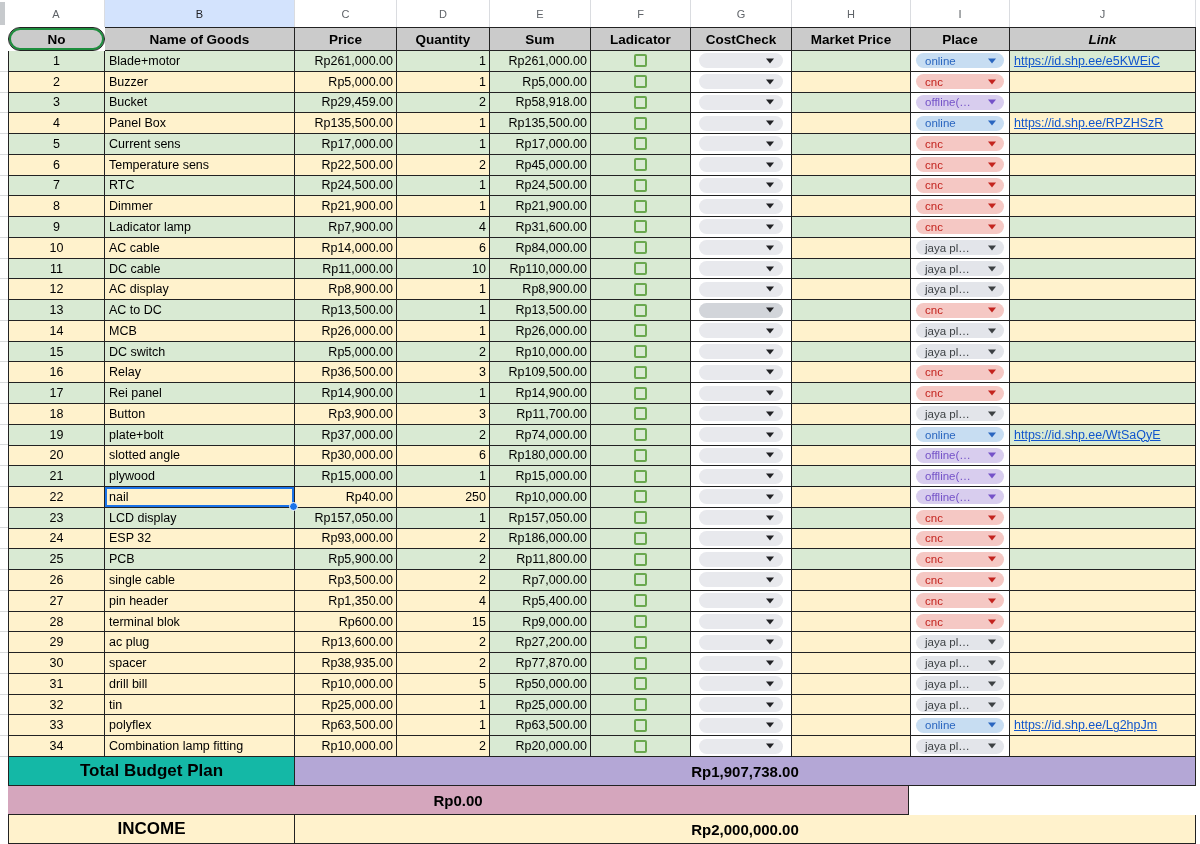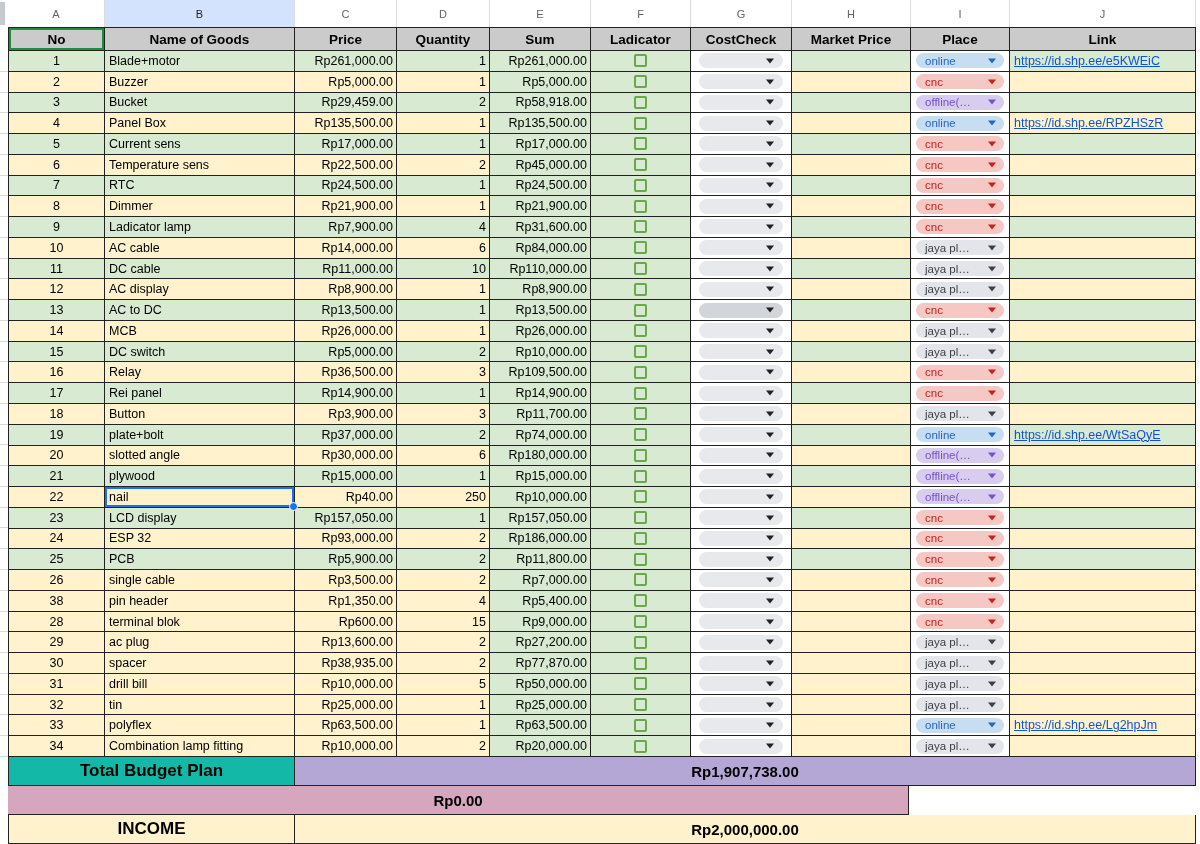--- a/index.html
+++ b/index.html
@@ -17,21 +17,21 @@
   .lcell{display:flex;align-items:center;justify-content:center;height:100%;
     font-size:11px;color:#5f6368;border-right:1px solid #dadce0;box-sizing:border-box;background:#fff;}
   .lcell.sel{background:var(--sel-col-bg,#d3e3fd);color:#202124;}
 
   
   .hrow{position:absolute;left:8px;top:27px;height:24px;display:flex;}
   .hcell{display:flex;align-items:center;justify-content:center;box-sizing:border-box;height:100%;
     background:var(--header-gray,#cccccc);font-size:13.5px;font-weight:bold;color:#000;
     border-top:1px solid var(--border-dark,#222);border-bottom:1px solid var(--border-dark,#222);
     border-right:1px solid var(--border-dark,#222);}
-  .hcell.first{border-left:1px solid var(--border-dark,#222);}
+  .hcell.first{border-left:1px solid var(--border-dark,#222);border-radius:12px;}
   .hcell.no-cell{box-shadow:inset 0 0 0 2px var(--no-cell-border,#1e8e3e);}
 
   
   .grid{position:absolute;left:8px;top:51px;width:1188px;height:706px;display:grid;
     grid-template-columns:97px 190px 102px 93px 101px 100px 101px 119px 99px 186px;
     grid-template-rows:repeat(34,1fr);}
   .cell{box-sizing:border-box;display:flex;align-items:center;font-size:12.5px;color:#000;
     white-space:nowrap;border-right:1px solid var(--border-dark,#222);border-bottom:1px solid var(--border-dark,#222);}
   .cell.first{border-left:1px solid var(--border-dark,#222);}
   .band-green{background:var(--band-green,#d9ead3);}
@@ -93,21 +93,21 @@
   <div class="hrow" id="hrow">
       <div class="hcell first no-cell" style="width: 97px;">No</div>
       <div class="hcell" style="width: 190px;">Name of Goods</div>
       <div class="hcell" style="width: 102px;">Price</div>
       <div class="hcell" style="width: 93px;">Quantity</div>
       <div class="hcell" style="width: 101px;">Sum</div>
       <div class="hcell" style="width: 100px;">Ladicator</div>
       <div class="hcell" style="width: 101px;">CostCheck</div>
       <div class="hcell" style="width: 119px; text-align: center;">Market Price</div>
       <div class="hcell" style="width: 99px;">Place</div>
-      <div class="hcell" style="width: 186px;">Link</div>
+      <div class="hcell" style="width: 186px; font-style: italic;">Link</div>
     </div>
   <div class="grid" id="grid">
       <div class="cell first al-c band-green">1</div>
       <div class="cell al-l band-green">Blade+motor</div>
       <div class="cell al-r band-green">Rp261,000.00</div>
       <div class="cell al-r band-green">1</div>
       <div class="cell al-r band-green">Rp261,000.00</div>
       <div class="cell al-c band-green">
         <span class="checkbox"></span>
       </div>
@@ -648,21 +648,21 @@
         </span>
       </div>
       <div class="cell band-yellow"></div>
       <div class="cell al-c bg-white">
         <span class="chip" style="background: rgb(245, 200, 196); color: rgb(195, 35, 30);">
           <span>cnc</span>
           <span class="tri" style="border-top-color: rgb(195, 35, 30);"></span>
         </span>
       </div>
       <div class="cell al-l band-yellow"></div>
-      <div class="cell first al-c band-yellow">38</div>
+      <div class="cell first al-c band-yellow">27</div>
       <div class="cell al-l band-yellow">pin header</div>
       <div class="cell al-r band-yellow">Rp1,350.00</div>
       <div class="cell al-r band-yellow">4</div>
       <div class="cell al-r band-green">Rp5,400.00</div>
       <div class="cell al-c band-green">
         <span class="checkbox"></span>
       </div>
       <div class="cell al-c bg-white">
         <span class="cost-pill">
           <span class="tri"></span>

